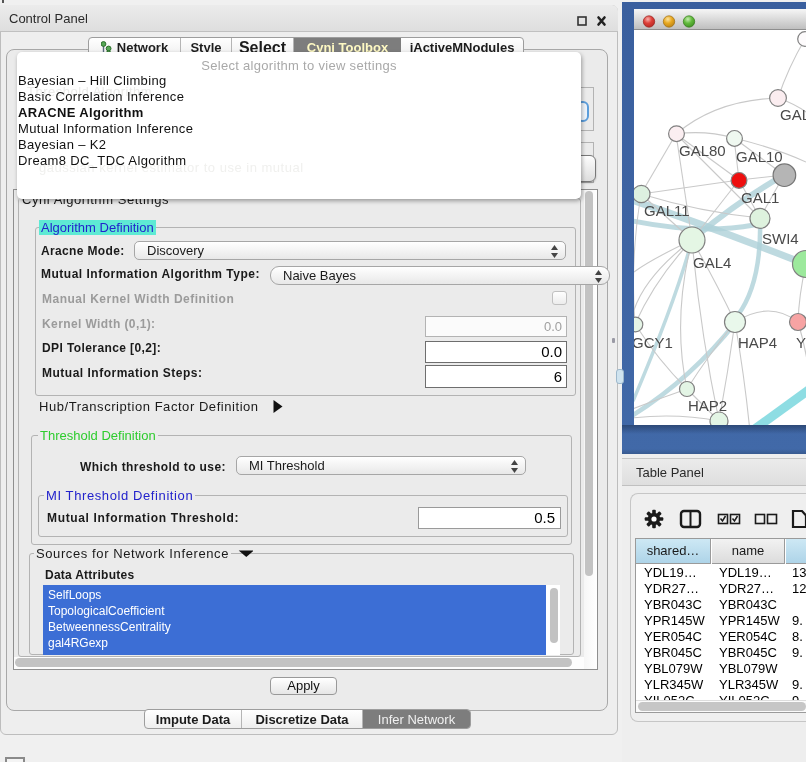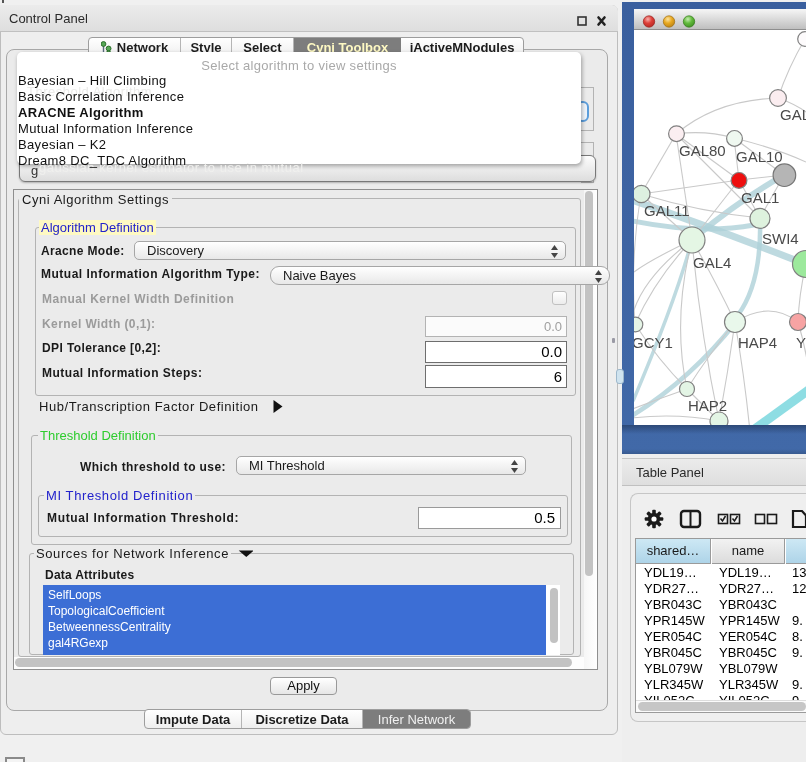--- a/index.html
+++ b/index.html
@@ -36,38 +36,38 @@
 
   <div class="abs" style="left:88px;top:37px;width:436px;height:21px;border:1px solid #9d9d9d;border-radius:4px;background:linear-gradient(#ffffff,#eeeeee);overflow:hidden;display:flex;">
     <div style="width:92px;border-right:1px solid #b5b5b5;display:flex;align-items:center;justify-content:center;font-size:13px;font-weight:600;color:#1c1c1c;">
       <svg width="13" height="14" viewBox="0 0 13 14" style="margin-right:3px;">
         <path d="M2.5 5 L2.5 12 L7 12" fill="none" stroke="#5a6b7d" stroke-width="1.4"></path>
         <circle cx="2.5" cy="3" r="2.4" fill="#57a956" stroke="#2c6e2c" stroke-width="1"></circle>
         <circle cx="7.6" cy="7.5" r="2.4" fill="#57a956" stroke="#2c6e2c" stroke-width="1"></circle>
         <circle cx="7.6" cy="12.4" r="2.4" fill="#57a956" stroke="#2c6e2c" stroke-width="1"></circle>
       </svg>Network</div>
     <div style="width:51px;border-right:1px solid #b5b5b5;display:flex;align-items:center;justify-content:center;font-size:13px;font-weight:600;color:#1c1c1c;">Style</div>
-    <div style="width:62px;border-right:1px solid #b5b5b5;display:flex;align-items:center;justify-content:center;font-size:13px;font-weight:600;color:#1c1c1c;">Select</div>
+    <div style="width:62px;border-right:1px solid #b5b5b5;display:flex;align-items:center;justify-content:center;font-size:16px;font-weight:600;color:#1c1c1c;">Select</div>
     <div style="width:107px;background:#7d7d7d;display:flex;align-items:center;justify-content:center;font-size:13px;font-weight:600;color:#fef9c3;">Cyni Toolbox</div>
     <div style="flex:1;display:flex;align-items:center;justify-content:center;font-size:13px;font-weight:600;color:#1c1c1c;">jActiveMNodules</div>
   </div>
 
   <div class="abs" style="left:13px;top:189px;width:585px;height:481px;border:1px solid #8f8f8f;background:#ebebeb;"></div>
 
   <div class="abs" style="left:584px;top:190px;width:13px;height:479px;background:linear-gradient(90deg,#f6f6f6,#ffffff);"></div>
   <div class="abs" style="left:585px;top:191px;width:8px;height:385px;background:#c3c3c3;border-radius:4px;"></div>
 
   <div class="abs" style="left:14px;top:657px;width:570px;height:12px;background:#fdfdfd;"></div>
   <div class="abs" style="left:15px;top:658px;width:557px;height:9px;background:#c3c3c3;border-radius:4.5px;"></div>
 
   <div class="abs" style="left:18px;top:198px;width:563px;height:459px;border:1px solid #b3b3b3;border-radius:3px;"></div>
   <div class="abs" style="left:19px;top:192px;background:#ebebeb;padding:0 3px;font-size:13px;color:#1a1a1a;letter-spacing:0.55px;">Cyni Algorithm Settings</div>
 
   <div class="abs" style="left:35px;top:227px;width:541px;height:169px;border:1px solid #b3b3b3;border-radius:3px;"></div>
-  <div class="abs" style="left:39px;top:220px;background:#fef9c3;padding:0 2px;font-size:13px;color:#2222cc;">Algorithm Definition</div>
+  <div class="abs" style="left:39px;top:220px;background:#5eead4;padding:0 2px;font-size:13px;color:#2222cc;">Algorithm Definition</div>
 
   <div class="abs bold" style="left:41px;top:244px;font-size:12px;color:#1a1a1a;letter-spacing:0.35px;">Aracne Mode:</div>
   <div class="abs" style="left:134px;top:241px;width:432px;height:19px;border:1px solid #a6a6a6;border-radius:5px;background:linear-gradient(#ffffff,#e8e8e8);font-size:13px;color:#1a1a1a;line-height:17px;padding-left:12px;">Discovery
     <svg class="abs" style="right:6px;top:3px;" width="9" height="13" viewBox="0 0 9 13">
         <path d="M4.5 0 L8 5 L1 5 Z" fill="#444"></path>
         <path d="M4.5 13 L1 8 L8 8 Z" fill="#444"></path>
       </svg>
   </div>
   <div class="abs bold" style="left:41px;top:267px;font-size:12px;color:#1a1a1a;letter-spacing:0.5px;">Mutual Information Algorithm Type:</div>
   <div class="abs" style="left:270px;top:266px;width:340px;height:19px;border:1px solid #a6a6a6;border-radius:9px;background:linear-gradient(#ffffff,#e8e8e8);font-size:13px;color:#1a1a1a;line-height:17px;padding-left:12px;">Naive Bayes
@@ -123,21 +123,21 @@
   </div>
 
   <div class="abs" style="left:270px;top:677px;width:67px;height:18px;border:1px solid #999;border-radius:4px;background:linear-gradient(#ffffff,#e6e6e6);font-size:13px;color:#111;text-align:center;line-height:16px;">Apply</div>
 
   <div class="abs" style="left:144px;top:709px;width:327px;height:20px;border:1px solid #9d9d9d;border-radius:4px;background:linear-gradient(#ffffff,#eeeeee);overflow:hidden;display:flex;">
     <div style="width:97px;border-right:1px solid #b5b5b5;display:flex;align-items:center;justify-content:center;font-size:13px;font-weight:600;color:#1c1c1c;">Impute Data</div>
     <div style="width:121px;border-right:1px solid #b5b5b5;display:flex;align-items:center;justify-content:center;font-size:13px;font-weight:600;color:#1c1c1c;">Discretize Data</div>
     <div style="flex:1;background:#7d7d7d;display:flex;align-items:center;justify-content:center;font-size:13px;color:#f0f0f0;">Infer Network</div>
   </div>
 
-  <div class="abs" style="left:17px;top:52px;width:564px;height:112px;background:#ffffff;border-radius:5px 5px 5px 5px;box-shadow:1px 2px 4px rgba(0,0,0,.35);z-index:30;">
+  <div class="abs" style="left:17px;top:52px;width:564px;height:147px;background:#ffffff;border-radius:5px 5px 5px 5px;box-shadow:1px 2px 4px rgba(0,0,0,.35);z-index:30;">
     <div style="position:absolute;left:0;top:6px;width:100%;text-align:center;font-size:13px;color:#a9a9a9;letter-spacing:0.3px;">Select algorithm to view settings</div>
     <div style="position:absolute;left:10px;top:32px;font-size:13px;color:#ebebe9;letter-spacing:0.5px;">Threshold Algorithm</div>
     <div style="position:absolute;left:22px;top:108px;font-size:13px;color:#f0f0ee;letter-spacing:0.5px;">gaussian kernel estimator to use in mutual</div>
     <div style="position:absolute;left:1px;top:21px;font-size:13px;color:#111;line-height:16px;letter-spacing:0.35px;">Bayesian – Hill Climbing<br>Basic Correlation Inference<br><span class="bold">ARACNE Algorithm</span><br>Mutual Information Inference<br>Bayesian – K2<br>Dream8 DC_TDC Algorithm</div>
   </div>
 
   <div class="abs" style="left:622px;top:2px;width:184px;height:452px;background:linear-gradient(180deg,#3a5f9e 0%,#3e64a3 55%,#4169a8 100%);"></div>
   <div class="abs" style="left:634px;top:9px;width:172px;height:21px;background:linear-gradient(#f6f6f6,#bfbfbf);border-bottom:1px solid #8e8e8e;"></div>
   <svg class="abs" style="left:641px;top:13px;" width="56" height="17" viewBox="0 0 56 17">
     <defs>

